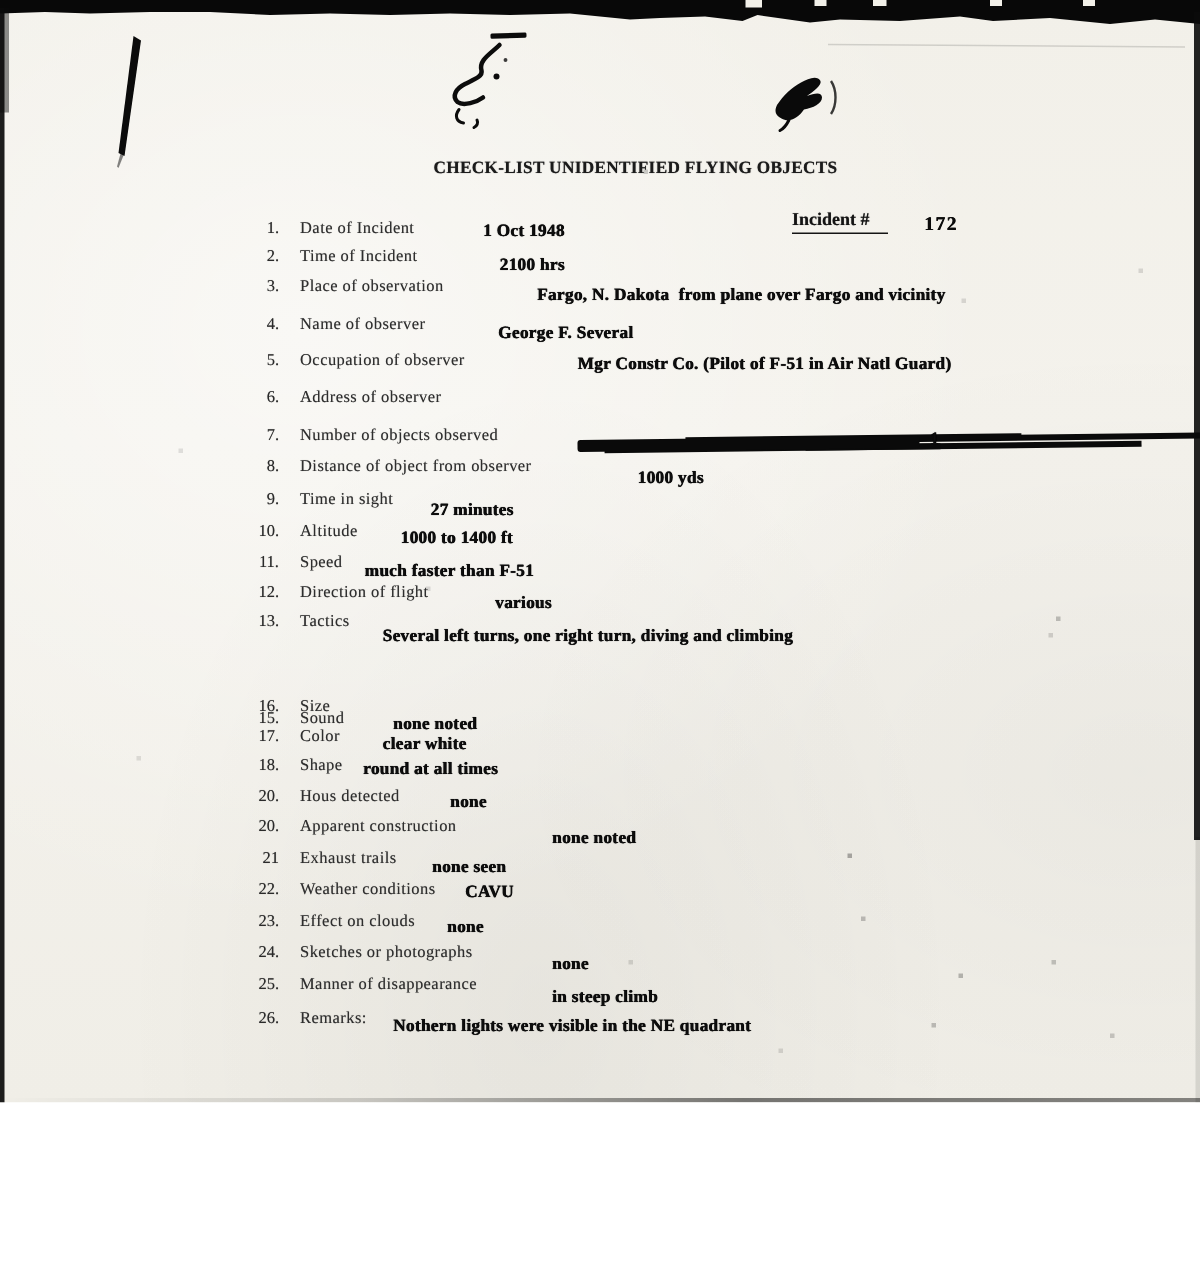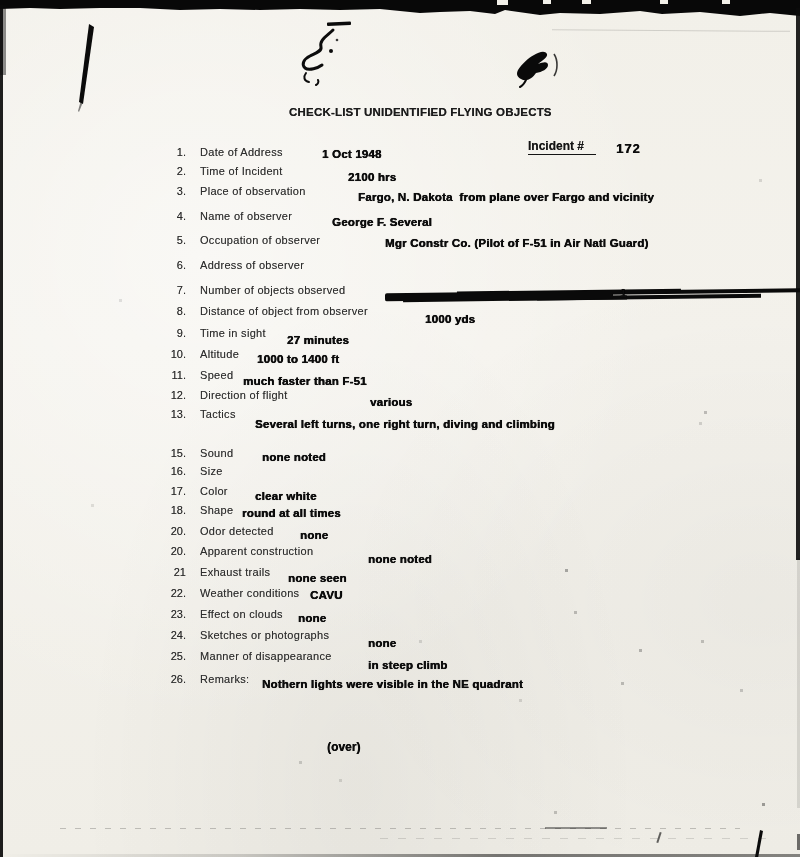--- a/index.html
+++ b/index.html
@@ -1,25 +1,25 @@
 <!DOCTYPE html>
 <html><head>
 <meta charset="utf-8">
 <style>
   html,body{margin:0;padding:0;background:#ffffff;}
   #paper{
     position:relative;
-    width:800px;height:857px;
+    width:800px;height:735px;
     overflow:hidden;
     background:
       radial-gradient(ellipse at 25% 30%, rgba(255,255,255,0.5), rgba(255,255,255,0) 55%),
       radial-gradient(ellipse at 45% 92%, rgba(0,0,0,0.045), rgba(0,0,0,0) 45%),
       radial-gradient(ellipse at 95% 70%, rgba(0,0,0,0.03), rgba(0,0,0,0) 40%),
       linear-gradient(180deg,#f2f0e9 0%, #f4f2ec 40%, #f0eee7 100%);
-    font-family:Liberation Sans, sans-serif;
+    font-family:Liberation Serif, serif;
     color:#222;
   }
   
   .edge-left{position:absolute;left:0;top:5px;width:3px;height:852px;background:#0b0b0b;opacity:.92;}
   .edge-left-smudge{position:absolute;left:0;top:5px;width:6px;height:70px;background:#0b0b0b;opacity:.45;}
   .edge-right{position:absolute;right:0;top:8px;width:4px;height:552px;background:#0b0b0b;opacity:.9;}
   .edge-right-faint{position:absolute;right:0;top:558px;width:3px;height:250px;background:rgba(0,0,0,0.1);}
   .edge-right-dash{position:absolute;right:0;top:834px;width:3px;height:16px;background:rgba(0,0,0,0.55);}
   .edge-bottom{position:absolute;left:0;bottom:0;width:800px;height:3px;
     background:linear-gradient(90deg, rgba(0,0,0,0) 0%, rgba(0,0,0,0.15) 30%, rgba(0,0,0,0.5) 62%, rgba(0,0,0,0.45) 100%);}
@@ -134,27 +134,27 @@
   <svg class="bottomright-stroke" width="10" height="28" viewBox="0 0 10 28">
     <polygon fill="#0a0a0a" points="6,0 9,1 4,28 1,27"></polygon>
   </svg>
 
   <div class="doc-title">CHECK-LIST UNIDENTIFIED FLYING OBJECTS</div>
   <div class="incident-label">Incident #</div>
   <div class="incident-number">172</div>
 
   <div class="row" style="top:146px">
     <span class="num">1.</span>
-    <span class="label">Date of Address</span>
+    <span class="label">Date of Incident</span>
     <span class="value" style="left:322px;top:2px">1 Oct 1948</span>
   </div>
   <div class="row" style="top:165px">
     <span class="num">2.</span>
     <span class="label">Time of Incident</span>
-    <span class="value" style="left:348px;top:6px">2100 hrs</span>
+    <span class="value" style="left:333px;top:6px">2100 hrs</span>
   </div>
   <div class="row" style="top:185px">
     <span class="num">3.</span>
     <span class="label">Place of observation</span>
     <span class="value" style="left:358px;top:6px">Fargo, N. Dakota  from plane over Fargo and vicinity</span>
   </div>
   <div class="row" style="top:210px">
     <span class="num">4.</span>
     <span class="label">Name of observer</span>
     <span class="value" style="left:332px;top:6px">George F. Several</span>
@@ -180,59 +180,59 @@
     <span class="value" style="left:425px;top:8px">1000 yds</span>
   </div>
   <div class="row" style="top:327px">
     <span class="num">9.</span>
     <span class="label">Time in sight</span>
     <span class="value" style="left:287px;top:7px">27 minutes</span>
   </div>
   <div class="row" style="top:348px">
     <span class="num">10.</span>
     <span class="label">Altitude</span>
-    <span class="value" style="left:257px;top:5px">1000 to 1400 ft</span>
+    <span class="value" style="left:267px;top:5px">1000 to 1400 ft</span>
   </div>
   <div class="row" style="top:369px">
     <span class="num">11.</span>
     <span class="label">Speed</span>
     <span class="value" style="left:243px;top:6px">much faster than F-51</span>
   </div>
   <div class="row" style="top:389px">
     <span class="num">12.</span>
     <span class="label">Direction of flight</span>
-    <span class="value" style="left:370px;top:7px">various</span>
+    <span class="value" style="left:330px;top:7px">various</span>
   </div>
   <div class="row" style="top:408px">
     <span class="num">13.</span>
     <span class="label">Tactics</span>
     <span class="value" style="left:255px;top:10px">Several left turns, one right turn, diving and climbing</span>
   </div>
-  <div class="row" style="top:447px">
+  <div class="row" style="top:473px">
     <span class="num">15.</span>
     <span class="label">Sound</span>
     <span class="value" style="left:262px;top:4px">none noted</span>
   </div>
   <div class="row" style="top:465px">
     <span class="num">16.</span>
     <span class="label">Size</span>
   </div>
   <div class="row" style="top:485px">
     <span class="num">17.</span>
     <span class="label">Color</span>
     <span class="value" style="left:255px;top:5px">clear white</span>
   </div>
   <div class="row" style="top:504px">
     <span class="num">18.</span>
     <span class="label">Shape</span>
     <span class="value" style="left:242px;top:3px">round at all times</span>
   </div>
   <div class="row" style="top:525px">
     <span class="num">20.</span>
-    <span class="label">Odor detected</span>
+    <span class="label">Hous detected</span>
     <span class="value" style="left:300px;top:4px">none</span>
   </div>
   <div class="row" style="top:545px">
     <span class="num">20.</span>
     <span class="label">Apparent construction</span>
     <span class="value" style="left:368px;top:8px">none noted</span>
   </div>
   <div class="row" style="top:566px">
     <span class="num">21</span>
     <span class="label">Exhaust trails</span>

